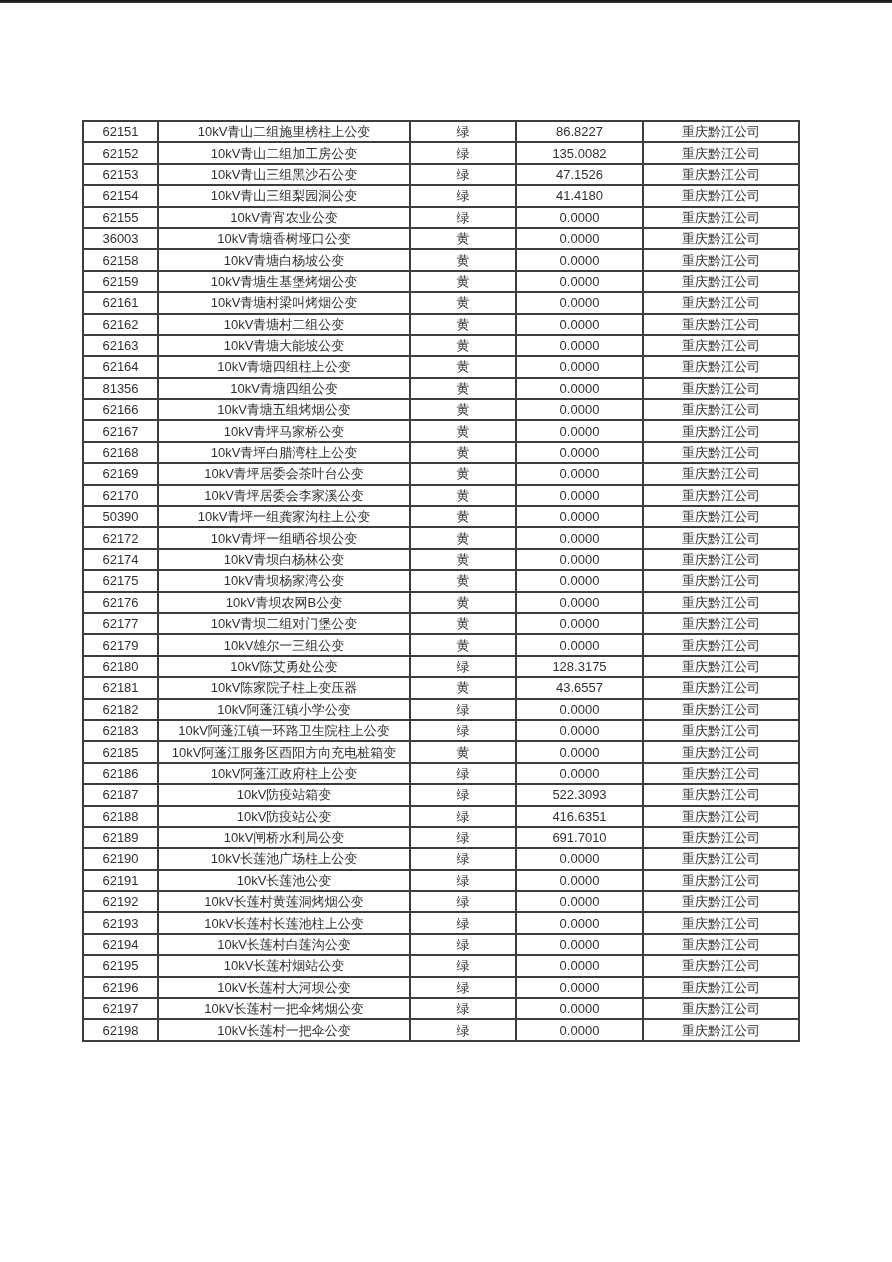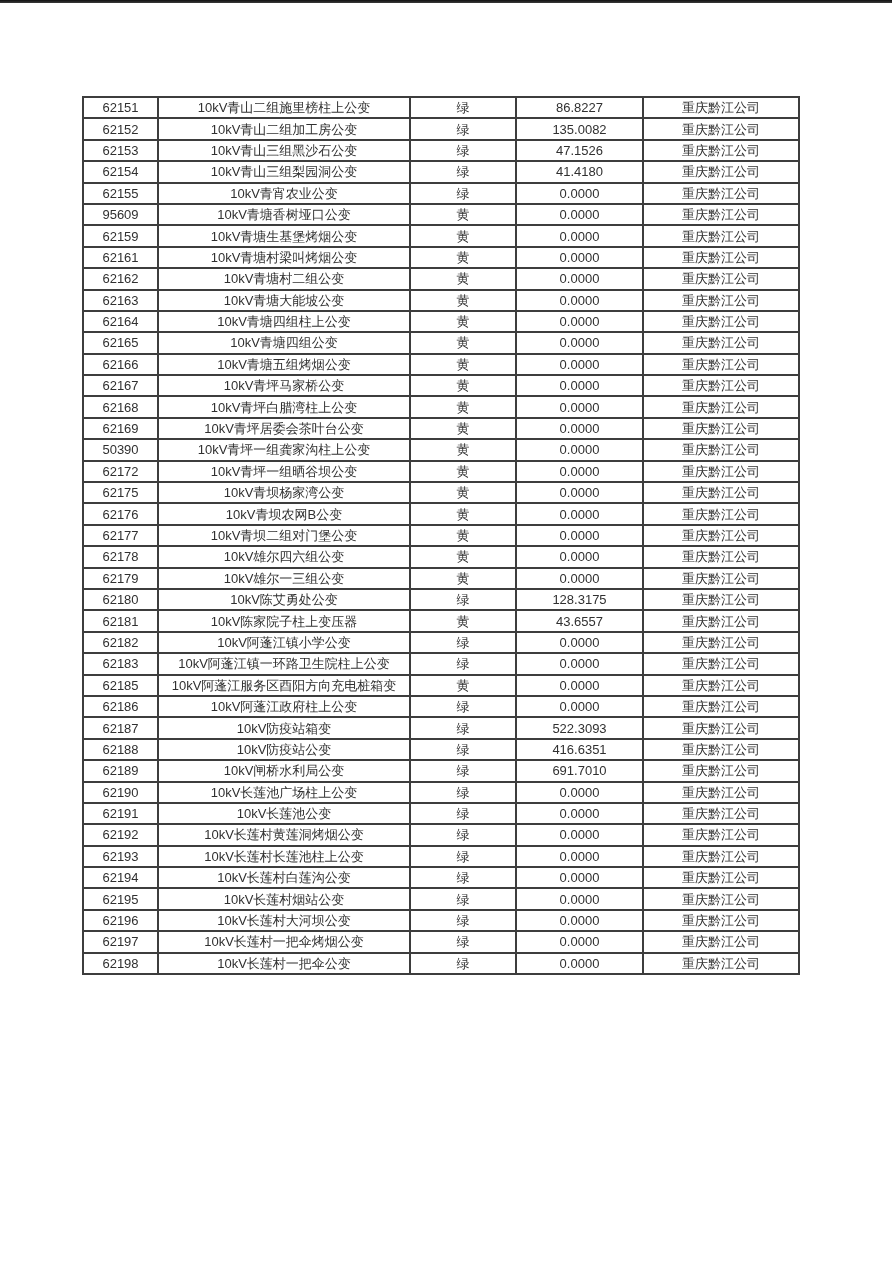--- a/index.html
+++ b/index.html
@@ -19,21 +19,21 @@
     position: absolute;
     top: 0;
     left: 0;
     width: 892px;
     height: 3px;
     background: linear-gradient(#101010, #3a3a3a);
   }
   .table-wrap {
     position: absolute;
     left: 82px;
-    top: 96px;
+    top: 120px;
   }
   table.data-table {
     border-collapse: collapse;
     table-layout: fixed;
     width: 716px;
   }
   table.data-table td {
     border: 2px solid #3d3d3d;
     height: 19.4px;
     padding: 0 2px;
@@ -96,22 +96,29 @@
     <td>重庆黔江公司</td>
   </tr>
           <tr>
     <td>62155</td>
     <td>10kV青宵农业公变</td>
     <td>绿</td>
     <td>0.0000</td>
     <td>重庆黔江公司</td>
   </tr>
           <tr>
-    <td>95609</td>
+    <td>36003</td>
     <td>10kV青塘香树垭口公变</td>
+    <td>黄</td>
+    <td>0.0000</td>
+    <td>重庆黔江公司</td>
+  </tr>
+          <tr>
+    <td>62158</td>
+    <td>10kV青塘白杨坡公变</td>
     <td>黄</td>
     <td>0.0000</td>
     <td>重庆黔江公司</td>
   </tr>
           <tr>
     <td>62159</td>
     <td>10kV青塘生基堡烤烟公变</td>
     <td>黄</td>
     <td>0.0000</td>
     <td>重庆黔江公司</td>
@@ -138,21 +145,21 @@
     <td>重庆黔江公司</td>
   </tr>
           <tr>
     <td>62164</td>
     <td>10kV青塘四组柱上公变</td>
     <td>黄</td>
     <td>0.0000</td>
     <td>重庆黔江公司</td>
   </tr>
           <tr>
-    <td>62165</td>
+    <td>81356</td>
     <td>10kV青塘四组公变</td>
     <td>黄</td>
     <td>0.0000</td>
     <td>重庆黔江公司</td>
   </tr>
           <tr>
     <td>62166</td>
     <td>10kV青塘五组烤烟公变</td>
     <td>黄</td>
     <td>0.0000</td>
@@ -173,57 +180,64 @@
     <td>重庆黔江公司</td>
   </tr>
           <tr>
     <td>62169</td>
     <td>10kV青坪居委会茶叶台公变</td>
     <td>黄</td>
     <td>0.0000</td>
     <td>重庆黔江公司</td>
   </tr>
           <tr>
+    <td>62170</td>
+    <td>10kV青坪居委会李家溪公变</td>
+    <td>黄</td>
+    <td>0.0000</td>
+    <td>重庆黔江公司</td>
+  </tr>
+          <tr>
     <td>50390</td>
     <td>10kV青坪一组龚家沟柱上公变</td>
     <td>黄</td>
     <td>0.0000</td>
     <td>重庆黔江公司</td>
   </tr>
           <tr>
     <td>62172</td>
     <td>10kV青坪一组晒谷坝公变</td>
     <td>黄</td>
     <td>0.0000</td>
     <td>重庆黔江公司</td>
   </tr>
           <tr>
+    <td>62174</td>
+    <td>10kV青坝白杨林公变</td>
+    <td>黄</td>
+    <td>0.0000</td>
+    <td>重庆黔江公司</td>
+  </tr>
+          <tr>
     <td>62175</td>
     <td>10kV青坝杨家湾公变</td>
     <td>黄</td>
     <td>0.0000</td>
     <td>重庆黔江公司</td>
   </tr>
           <tr>
     <td>62176</td>
     <td>10kV青坝农网B公变</td>
     <td>黄</td>
     <td>0.0000</td>
     <td>重庆黔江公司</td>
   </tr>
           <tr>
     <td>62177</td>
     <td>10kV青坝二组对门堡公变</td>
-    <td>黄</td>
-    <td>0.0000</td>
-    <td>重庆黔江公司</td>
-  </tr>
-          <tr>
-    <td>62178</td>
-    <td>10kV雄尔四六组公变</td>
     <td>黄</td>
     <td>0.0000</td>
     <td>重庆黔江公司</td>
   </tr>
           <tr>
     <td>62179</td>
     <td>10kV雄尔一三组公变</td>
     <td>黄</td>
     <td>0.0000</td>
     <td>重庆黔江公司</td>

